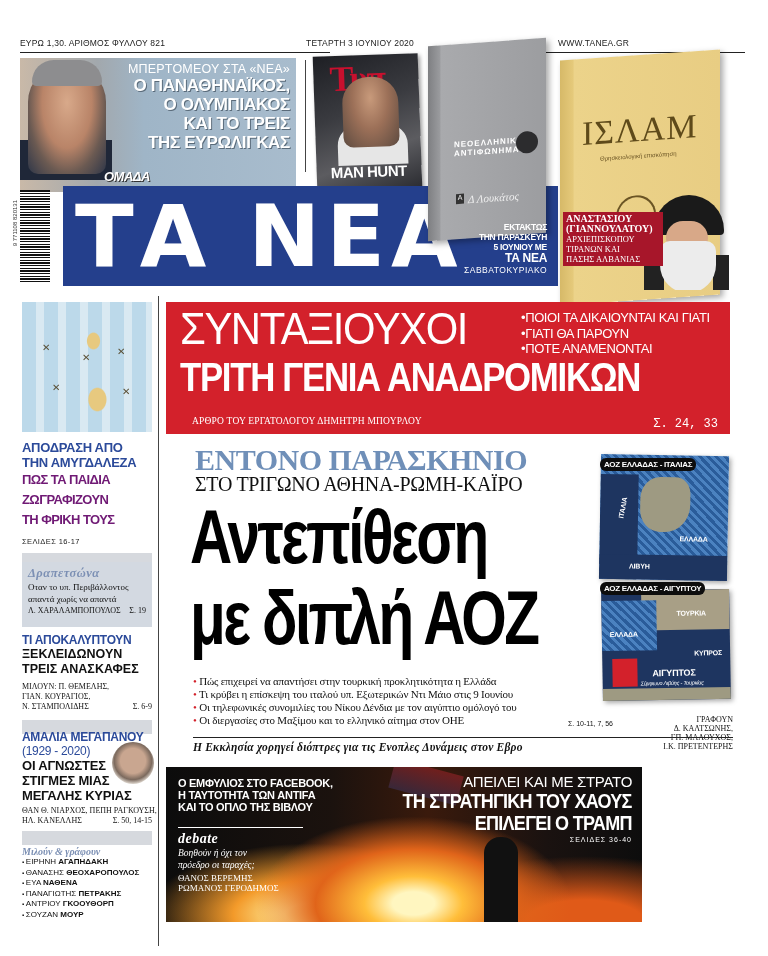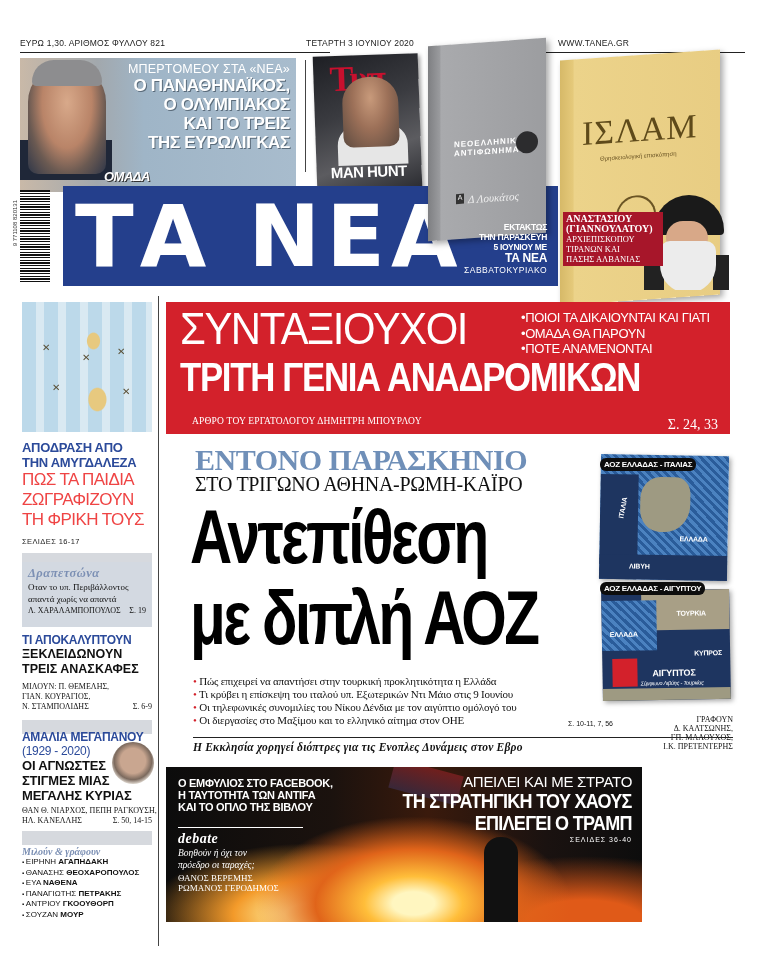--- a/index.html
+++ b/index.html
@@ -71,36 +71,36 @@
   .archlabel .n { font-size: 10px; font-weight: bold; }
   .archlabel .d { font-size: 8.5px; }
 
   
   .red { left: 166px; top: 302px; width: 564px; height: 108px; background: #d3212b; }
   .red .big1 { position: absolute; left: 14px; top: 2px; color: #fff; font-size: 44px; letter-spacing: -1.5px; font-stretch: condensed; transform: scaleX(0.95); transform-origin: left; line-height: 50px; }
   .red .bul { position: absolute; left: 355px; top: 8px; color: #fff; font-size: 13px; line-height: 15.5px; letter-spacing: -0.4px; }
   .red .big2 { position: absolute; left: 14px; top: 52px; color: #fff; font-weight: bold; font-size: 40px; letter-spacing: -1.5px; line-height: 46px; transform: scaleX(0.87); transform-origin: left; }
   .redfoot { left: 166px; top: 410px; width: 564px; height: 24px; background: #d3212b; }
   .redfoot .a { position: absolute; left: 26px; top: 6px; color: #fff; font-family: "Liberation Serif", serif; font-size: 9.5px; letter-spacing: 0.2px; }
-  .redfoot .p { position: absolute; right: 12px; top: 7px; color: #fff; font-family: Liberation Serif, serif; font-size: 14px; }
+  .redfoot .p { position: absolute; right: 12px; top: 7px; color: #fff; font-family: Liberation Mono, monospace; font-size: 12px; }
 
   
   .colrule { left: 158px; top: 296px; width: 1px; height: 650px; background: #444; }
   .kids { left: 22px; top: 302px; width: 130px; height: 130px;
     background:
       radial-gradient(ellipse at 55% 30%, #e7c97f 0 6%, transparent 7%),
       radial-gradient(ellipse at 58% 75%, #e7c97f 0 8%, transparent 9%),
       repeating-linear-gradient(90deg, #bcd9ea 0 14px, #d9e9f2 14px 22px),
       #cfe3ef; }
   .kids .x { position: absolute; font-size: 10px; color: #5a5036; }
 
   .sidehead-blue { color: #2b4a9a; font-weight: bold; letter-spacing: -0.3px; }
   .side1 { left: 22px; top: 440px; width: 135px; line-height: 15px; }
   .side1 .k { font-size: 13px; }
-  .side1 .h { font-size: 17px; font-weight: normal; line-height: 20px; letter-spacing: -0.6px; color: #ef4444; }
+  .side1 .h { font-size: 13px; font-weight: bold; line-height: 20px; letter-spacing: -0.6px; color: #701a75; }
   .pageref { font-size: 7.5px; letter-spacing: 0.4px; color: #222; }
   .grayband { background: #d6d9de; height: 14px; width: 130px; }
 
   .drape { left: 22px; top: 562px; width: 130px; height: 65px; background: #d3d9e1; padding: 4px 6px; }
   .drape .t { color: #7c90b4; font-family: "Liberation Serif", serif; font-style: italic; font-weight: bold; font-size: 12.5px; letter-spacing: 0.5px; }
   .drape .b { font-family: "Liberation Serif", serif; font-size: 9px; line-height: 12px; color: #111; }
 
   .side2 { left: 22px; top: 633px; width: 135px; }
   .side2 .k { font-size: 12px; line-height: 14px; }
   .side2 .h { font-size: 12.5px; font-weight: bold; line-height: 15px; color: #111; }
@@ -237,21 +237,21 @@
   <div class="d">ΠΑΣΗΣ ΑΛΒΑΝΙΑΣ</div>
 </div>
 
 <div class="abs barcode"></div>
 <div class="abs barnum">9 771108 820131</div>
 
 <div class="abs red">
   <div class="big1">ΣΥΝΤΑΞΙΟΥΧΟΙ</div>
   <div class="bul">
     <div>•ΠΟΙΟΙ ΤΑ ΔΙΚΑΙΟΥΝΤΑΙ ΚΑΙ ΓΙΑΤΙ</div>
-    <div>•ΟΜΑΔΑ ΘΑ ΠΑΡΟΥΝ</div>
+    <div>•ΓΙΑΤΙ ΘΑ ΠΑΡΟΥΝ</div>
     <div>•ΠΟΤΕ ΑΝΑΜΕΝΟΝΤΑΙ</div>
   </div>
   <div class="big2">ΤΡΙΤΗ ΓΕΝΙΑ ΑΝΑΔΡΟΜΙΚΩΝ</div>
 </div>
 <div class="abs redfoot">
   <div class="a">ΑΡΘΡΟ ΤΟΥ ΕΡΓΑΤΟΛΟΓΟΥ ΔΗΜΗΤΡΗ ΜΠΟΥΡΛΟΥ</div>
   <div class="p">Σ. 24, 33</div>
 </div>
 
 <div class="abs colrule"></div>

